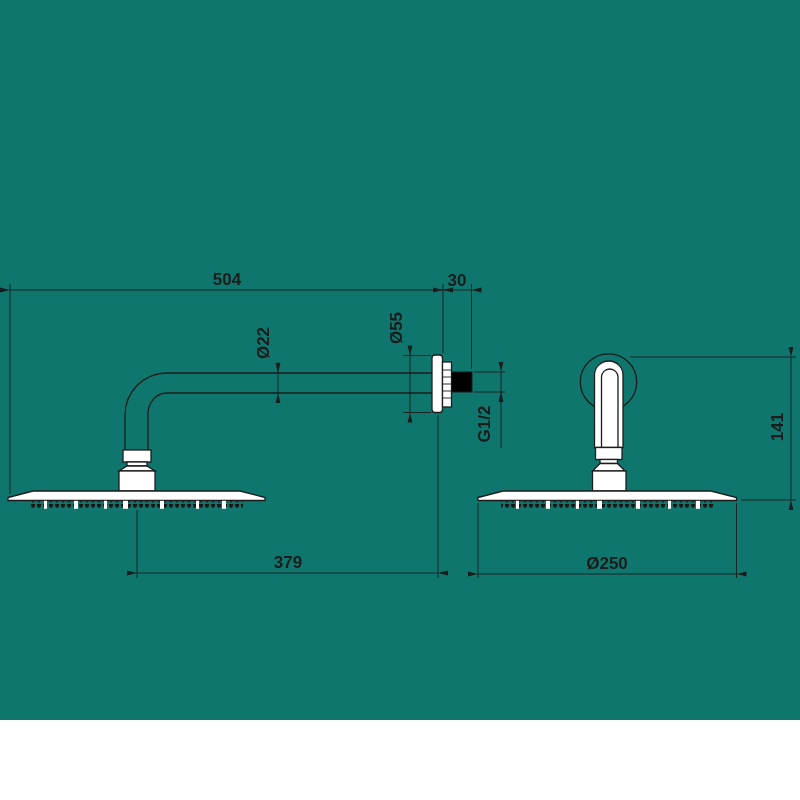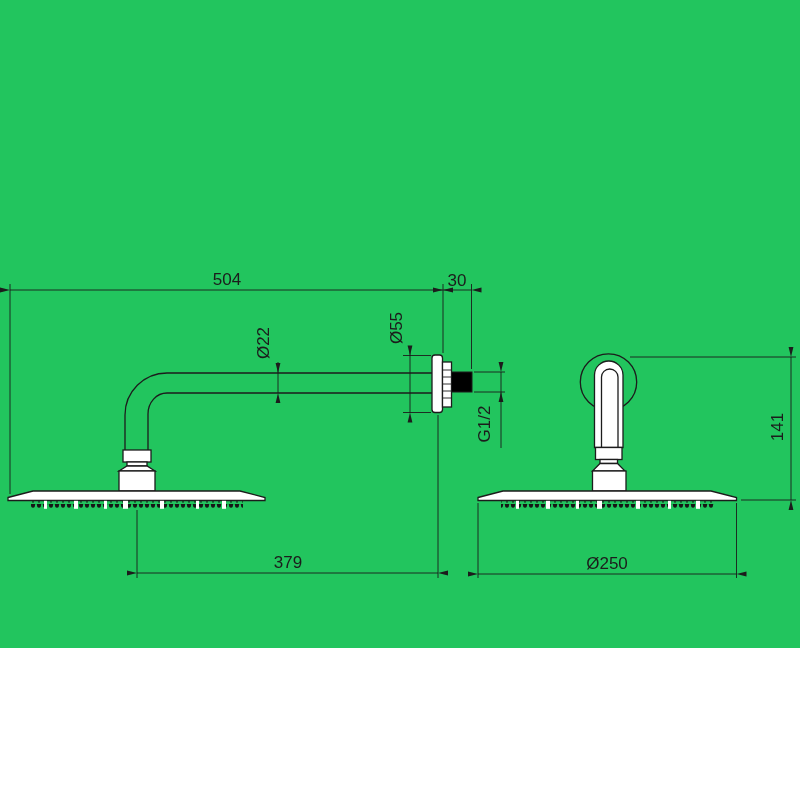--- a/index.html
+++ b/index.html
@@ -1,21 +1,22 @@
 <!DOCTYPE html>
 <html><head>
 <meta charset="utf-8">
 <style>
   html, body { margin: 0; padding: 0; background: #ffffff; }
   .page {
     position: relative;
     width: 800px;
-    height: 648px;
-    background: #22c55e;
+    height: 720px;
+    background: #0f766e;
     font-family: "Liberation Sans", sans-serif;
+    font-weight: bold;
   }
   svg text {
     font-family: "Liberation Sans", sans-serif;
     font-size: 17px;
     fill: #1c1c1c;
   }
   .obj  { stroke: #1c1c1c; stroke-width: 1.3; fill: none; }
   .objf { stroke: #1c1c1c; stroke-width: 1.3; fill: #ffffff; }
   .thin { stroke: #1c1c1c; stroke-width: 0.9; fill: none; }
   .blk  { stroke: #1c1c1c; stroke-width: 1; fill: #000000; }

